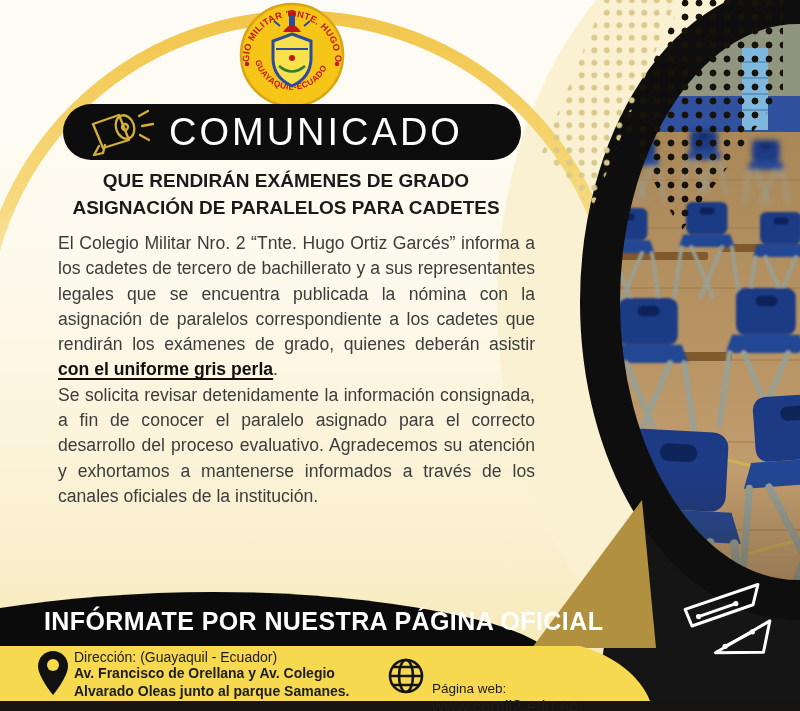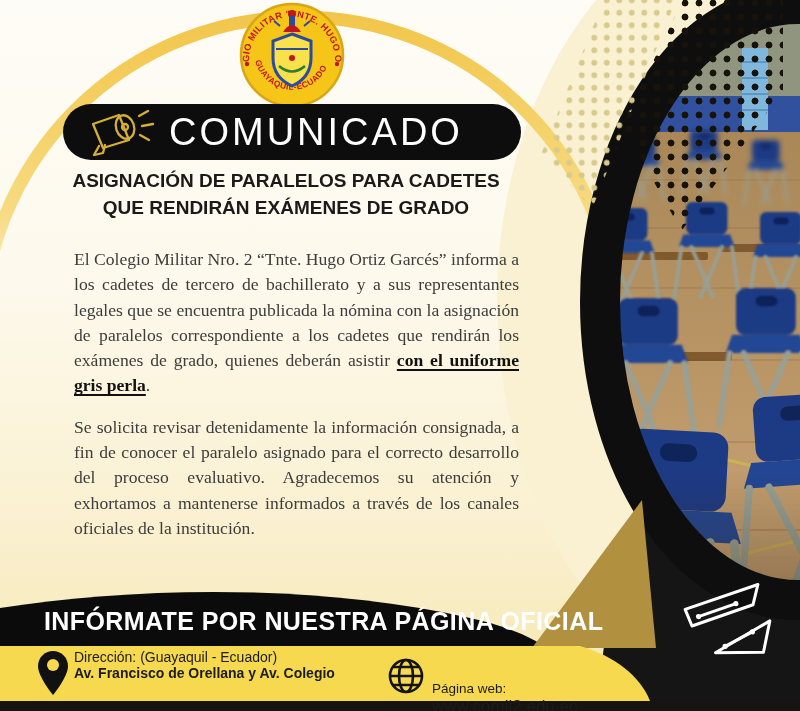--- a/index.html
+++ b/index.html
@@ -32,21 +32,21 @@
     color:#ffffff;font-size:38px;font-weight:500;letter-spacing:3px;margin-left:14px;
   }
   .heading{
     left:40px;top:167px;width:492px;text-align:center;
     font-weight:700;font-size:19px;line-height:27px;color:#1a1a1a;
   }
   .bodytext{
     left:58px;top:231px;width:477px;text-align:justify;
     font-size:17.6px;line-height:25.3px;color:#3c3c3c;
   }
-  .bodytext p{margin:16px;font-family:Liberation Serif, serif;}
+  .bodytext p{margin:0;}
   .bodytext .bold-u{
     font-weight:700;color:#111;text-decoration:underline;
     text-decoration-thickness:1.5px;text-underline-offset:3px;
   }
   .bottom-banner-label{
     left:44px;top:607px;width:520px;color:#ffffff;
     font-size:25px;letter-spacing:0.4px;white-space:nowrap;font-weight:700;
   }
   .addr{left:74px;top:649px;color:#1c1c1c;}
   .addr .lbl{font-size:14px;line-height:16px;}
@@ -206,38 +206,39 @@
         <path d="M16 38 l-5 9 l9 -2 l2 -8"></path>
         <path d="M56 8 l9 -5"></path>
           <path d="M59 18 l11 -2"></path>
           <path d="M57 27 l9 5"></path>
       </g>
     </svg>
     <span class="label">COMUNICADO</span>
   </div>
 
   <div class="abs heading">
+    <div>QUE RENDIRÁN EXÁMENES DE GRADO</div>
     <div>ASIGNACIÓN DE PARALELOS PARA CADETES</div>
-    <div>QUE RENDIRÁN EXÁMENES DE GRADO</div>
   </div>
 
   <div class="abs bodytext">
     <p><span>El Colegio Militar Nro. 2 “Tnte. Hugo Ortiz Garcés” informa a los cadetes de tercero de bachillerato y a sus representantes legales que se encuentra publicada la nómina con la asignación de paralelos correspondiente a los cadetes que rendirán los exámenes de grado, quienes deberán asistir </span><span class="bold-u">con el uniforme gris perla</span><span>.</span></p>
     <p>Se solicita revisar detenidamente la información consignada, a fin de conocer el paralelo asignado para el correcto desarrollo del proceso evaluativo. Agradecemos su atención y exhortamos a mantenerse informados a través de los canales oficiales de la institución.</p>
   </div>
 
   <div class="abs bottom-banner-label">INFÓRMATE POR NUESTRA PÁGINA OFICIAL</div>
 
   <svg class="abs pin" width="30" height="46" viewBox="0 0 30 46">
     <path d="M15 1 C6.7 1 0 7.7 0 16 C0 27 15 45 15 45 C15 45 30 27 30 16 C30 7.7 23.3 1 15 1 Z" fill="#111"></path>
     <circle cx="15" cy="15" r="6" fill="#f6d94f"></circle>
   </svg>
   <div class="abs addr">
     <div class="lbl">Dirección: (Guayaquil - Ecuador)</div>
     <div class="b">Av. Francisco de Orellana y Av. Colegio</div>
+    <div class="b">Alvarado Oleas junto al parque Samanes.</div>
   </div>
 
   <svg class="abs globe" width="40" height="40" viewBox="0 0 40 40">
     <g stroke="#141414" stroke-width="2.6" fill="none">
       <circle cx="20" cy="20" r="16"></circle>
       <ellipse cx="20" cy="20" rx="7" ry="16"></ellipse>
       <path d="M4 20 H36 M6.5 11 H33.5 M6.5 29 H33.5"></path>
     </g>
   </svg>
   <div class="abs web">

